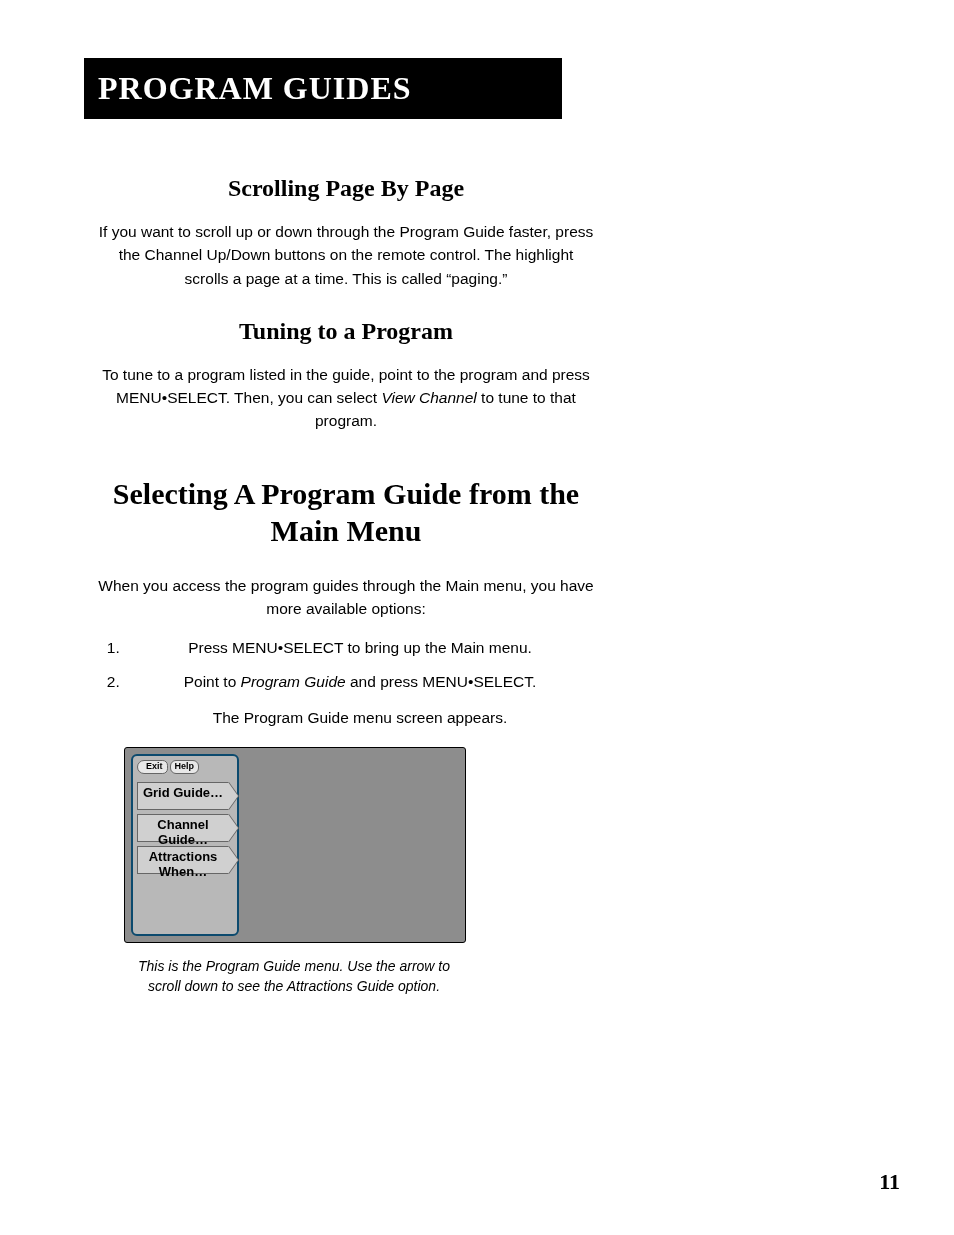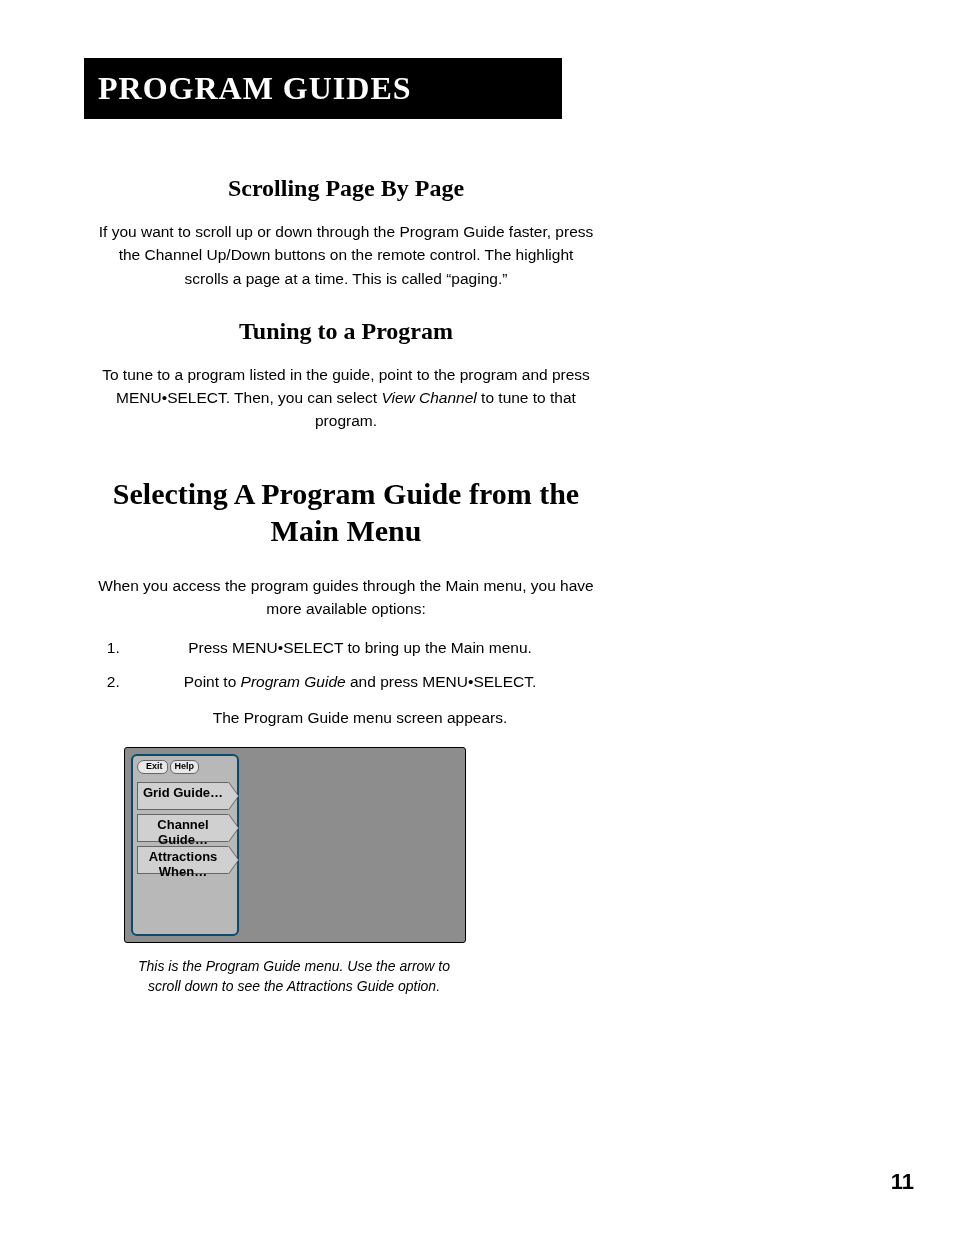--- a/index.html
+++ b/index.html
@@ -156,23 +156,23 @@
   }
   .caption {
     font-style: italic;
     font-size: 14px;
     line-height: 1.4;
     margin: 14px 0 0 0;
     width: 340px;
   }
   .page-num {
     position: absolute;
-    right: 40px;
+    right: 54px;
     bottom: 40px;
-    font-family: Liberation Sans, sans-serif;
+    font-family: Liberation Serif, serif;
     font-weight: 700;
     font-size: 22px;
   }
 </style>
 </head>
 <body>
 
 <div class="page">
 
   <div class="header-bar">

